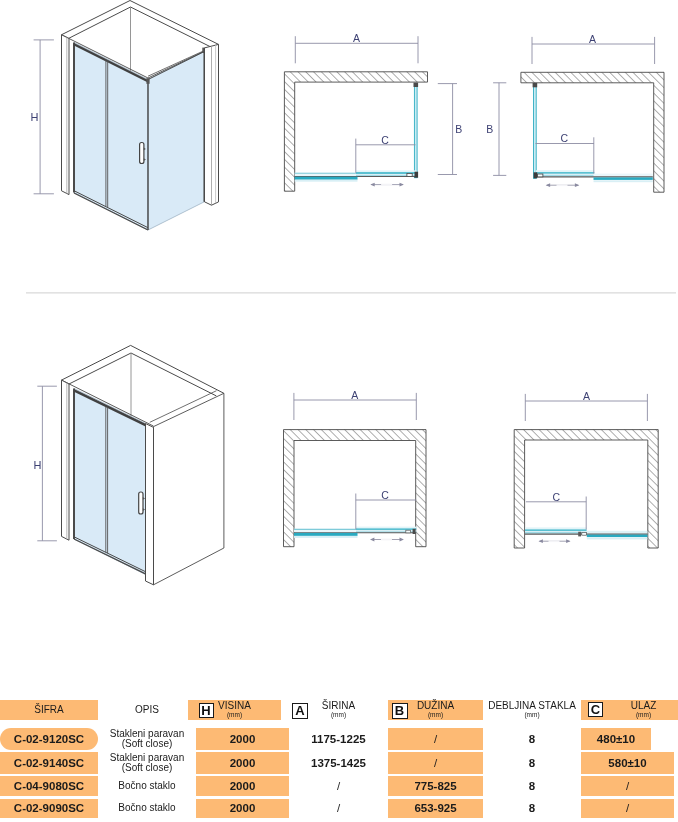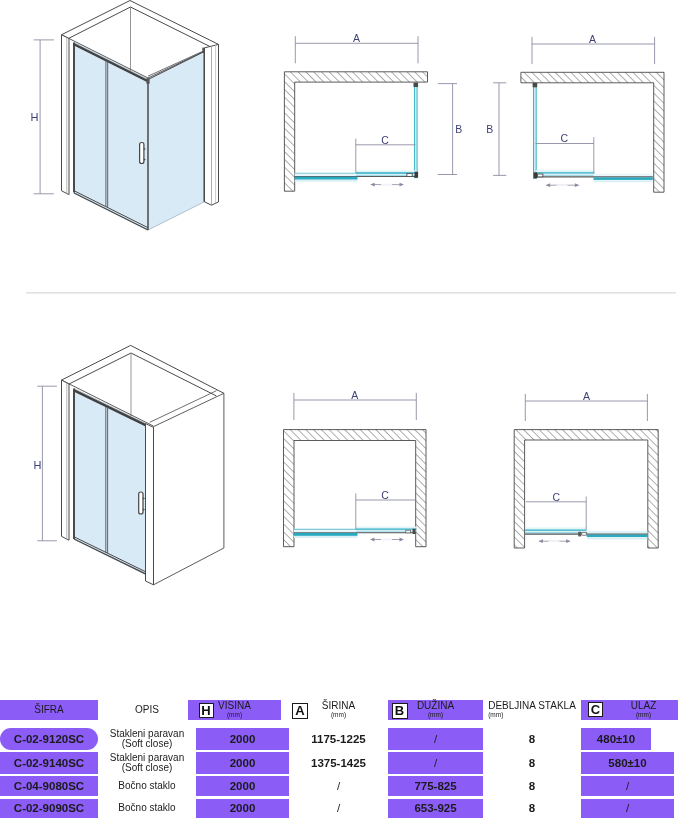--- a/index.html
+++ b/index.html
@@ -1,19 +1,19 @@
 <!DOCTYPE html>
 <html><head>
 <meta charset="utf-8">
 <style>
 html,body{margin:0;padding:0;background:#fff;}
 body{width:678px;height:822px;overflow:hidden;font-family:"Liberation Sans",sans-serif;}
 #page{position:relative;width:678px;height:822px;background:#fff;}
 .cell{position:absolute;display:flex;align-items:center;justify-content:center;color:#1b1b1b;}
-.gray{background:#8b5cf6;}
+.gray{background:#fdba74;}
 .lbox{position:absolute;border:1.6px solid #1a1a1a;background:#fff;display:flex;align-items:center;justify-content:center;font-weight:bold;font-size:13px;color:#111;}
 </style>
 </head>
 <body>
 <div id="page">
 <svg width="678" height="700" viewBox="0 0 678 700" style="position:absolute;left:0;top:0">
 <defs>
 <pattern id="hatch" width="5.5" height="5.5" patternUnits="userSpaceOnUse" patternTransform="rotate(-45)">
 <line x1="0" y1="0" x2="0" y2="5.5" stroke="#4d4d4d" stroke-width="0.9"></line>
 </pattern>
@@ -284,21 +284,21 @@
 
 <div class="cell gray" style="left:388px;top:699.7px;width:95px;height:20.3px;font-size:10px;font-weight:normal;">
       <div style="text-align:center;line-height:1.05">
         <div>DUŽINA</div>
         <div style="font-size:6.5px;font-weight:normal">(mm)</div>
       </div>
     </div>
 <div class="lbox" style="left:391.5px;top:702.5px;width:14px;height:14px;">B</div>
 
 <div class="cell" style="left:483px;top:699.7px;width:98px;height:20.3px;font-size:10px;font-weight:normal;">
-      <div style="text-align:left;line-height:1.05">
+      <div style="text-align:center;line-height:1.05">
         <div>DEBLJINA STAKLA</div>
         <div style="font-size:6.5px;font-weight:normal">(mm)</div>
       </div>
     </div>
 
 <div class="cell gray" style="left:581px;top:699.7px;width:93px;height:20.3px;font-size:10px;font-weight:normal;padding-left:16px;">
       <div style="text-align:center;line-height:1.05">
         <div>ULAZ</div>
         <div style="font-size:6.5px;font-weight:normal">(mm)</div>
       </div>

